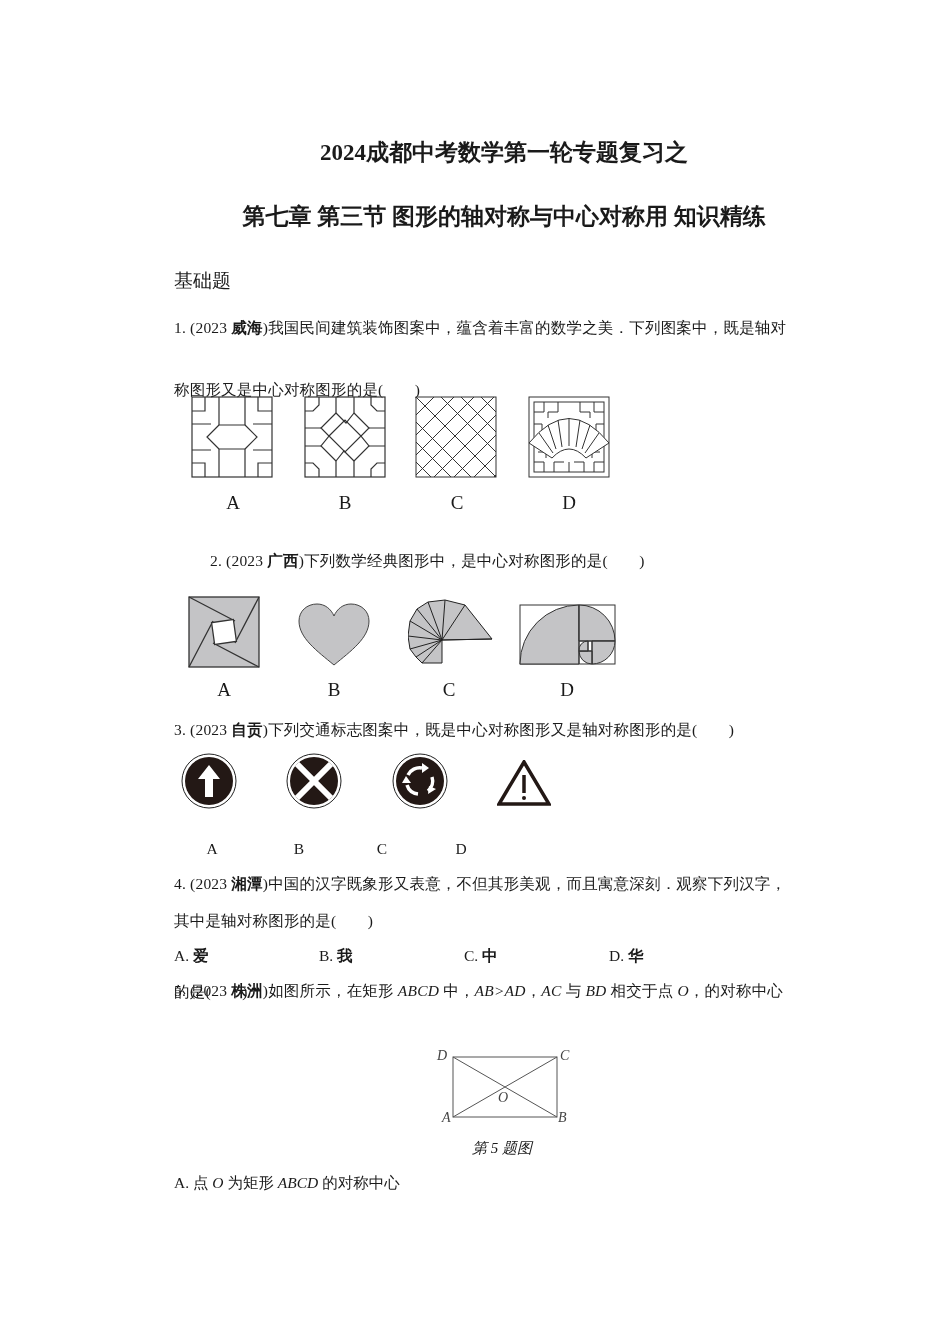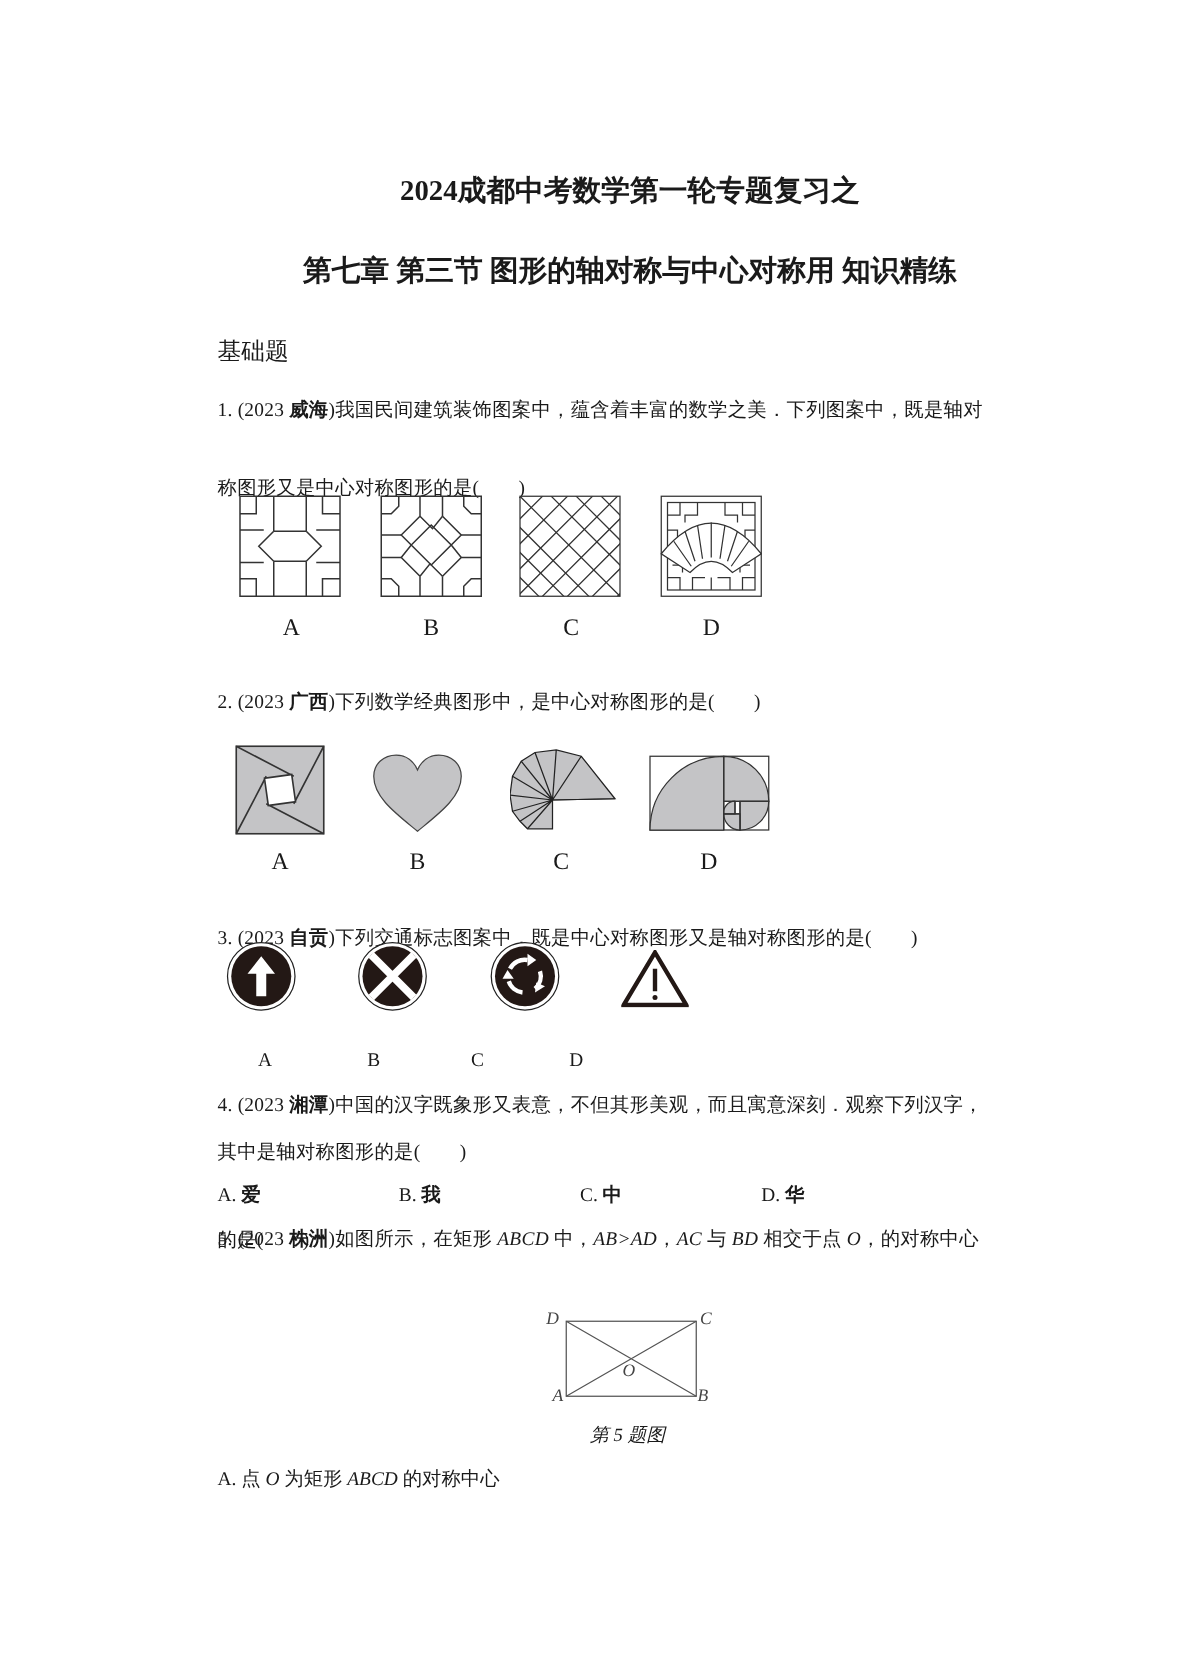--- a/index.html
+++ b/index.html
@@ -71,21 +71,21 @@
     <path d="M6,28 H14 V36 M76,28 H68 V36 M10,56 H18 V62 M72,56 H64 V62"></path>
     <path d="M1,47 Q41,-2 81,47 L58,62 Q41,44 24,62 Z" fill="#fff"></path>
     <path d="M41,22 V50 M30,24 L34,51 M52,24 L48,51 M20,29 L28,53 M62,29 L54,53 M11,37 L25,57 M71,37 L57,57"></path>
   </svg>
 </div>
 <div class="abs lbl" style="left:184px; top:492px;">A</div>
 <div class="abs lbl" style="left:296px; top:492px;">B</div>
 <div class="abs lbl" style="left:408px; top:492px;">C</div>
 <div class="abs lbl" style="left:520px; top:492px;">D</div>
 
-<div class="abs q" style="top:551px;">
+<div class="abs q" style="top:551px;margin-left:36px;">
   <span>2.</span>
   <span>(2023 </span><span class="src">广西</span><span>)</span><span>下列数学经典图形中，是中心对称图形的是(　　)</span>
 </div>
 
 <div class="abs fig" style="left:159px; top:596px;">
   <svg width="72" height="72" viewBox="0 0 72 72" stroke="#333" stroke-width="1.3">
     <rect x="1" y="1" width="70" height="70" fill="#c4c4c6"></rect>
     <path d="M1,1 L47,25 M71,1 L47,47 M71,71 L25,47 M1,71 L25,25" fill="none"></path>
     <polygon points="25,25 47,25 47,47 25,47" transform="rotate(-8 36 36)" fill="#fff"></polygon>
   </svg>
@@ -110,21 +110,21 @@
     <path d="M73,60 A13,13 0 0 1 60,47 L73,47 Z" fill="#c4c4c6"></path>
     <path d="M60,47 A9,9 0 0 1 69,37 L69,47 Z" fill="#c4c4c6"></path>
     <path d="M60,1 V60 M60,37 H96 M73,37 V60 M60,47 H73 M69,37 V47" fill="none"></path>
   </svg>
 </div>
 <div class="abs lbl" style="left:175px; top:679px;">A</div>
 <div class="abs lbl" style="left:285px; top:679px;">B</div>
 <div class="abs lbl" style="left:400px; top:679px;">C</div>
 <div class="abs lbl" style="left:518px; top:679px;">D</div>
 
-<div class="abs q" style="top:720px;margin-top:20px;">
+<div class="abs q" style="top:720px;">
   <span>3.</span>
   <span>(2023 </span><span class="src">自贡</span><span>)</span><span>下列交通标志图案中，既是中心对称图形又是轴对称图形的是(　　)</span>
 </div>
 
 <div class="abs fig" style="left:152px; top:753px;">
   <svg width="56" height="56" viewBox="0 0 56 56">
     <circle cx="28" cy="28" r="27" fill="#fff" stroke="#222" stroke-width="1"></circle>
     <circle cx="28" cy="28" r="24" fill="#231815"></circle>
     <polygon points="28,12 39,26 32,26 32,44 24,44 24,26 17,26" fill="#fff"></polygon>
   </svg>

